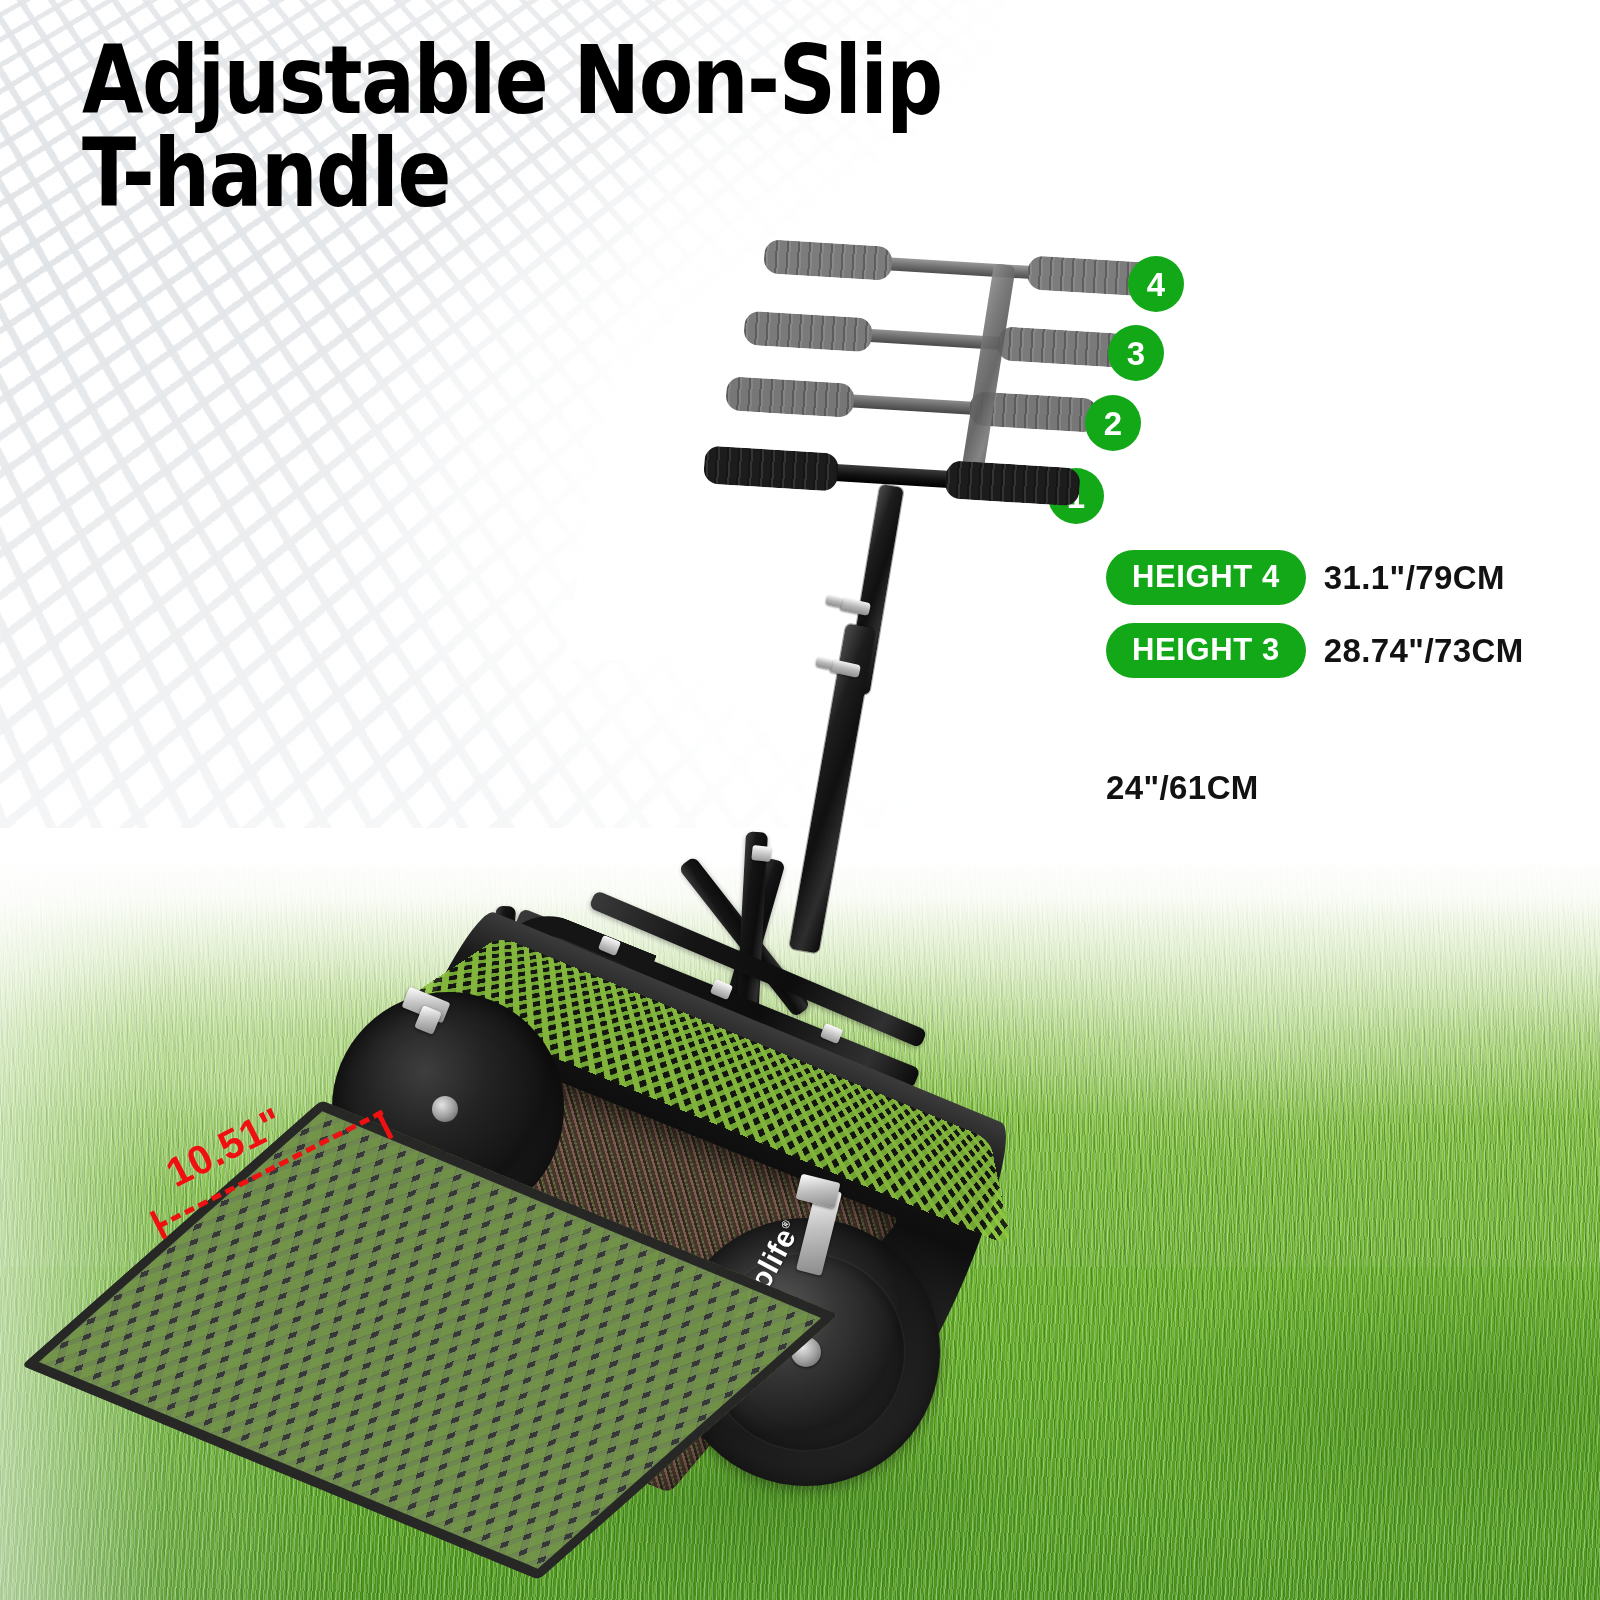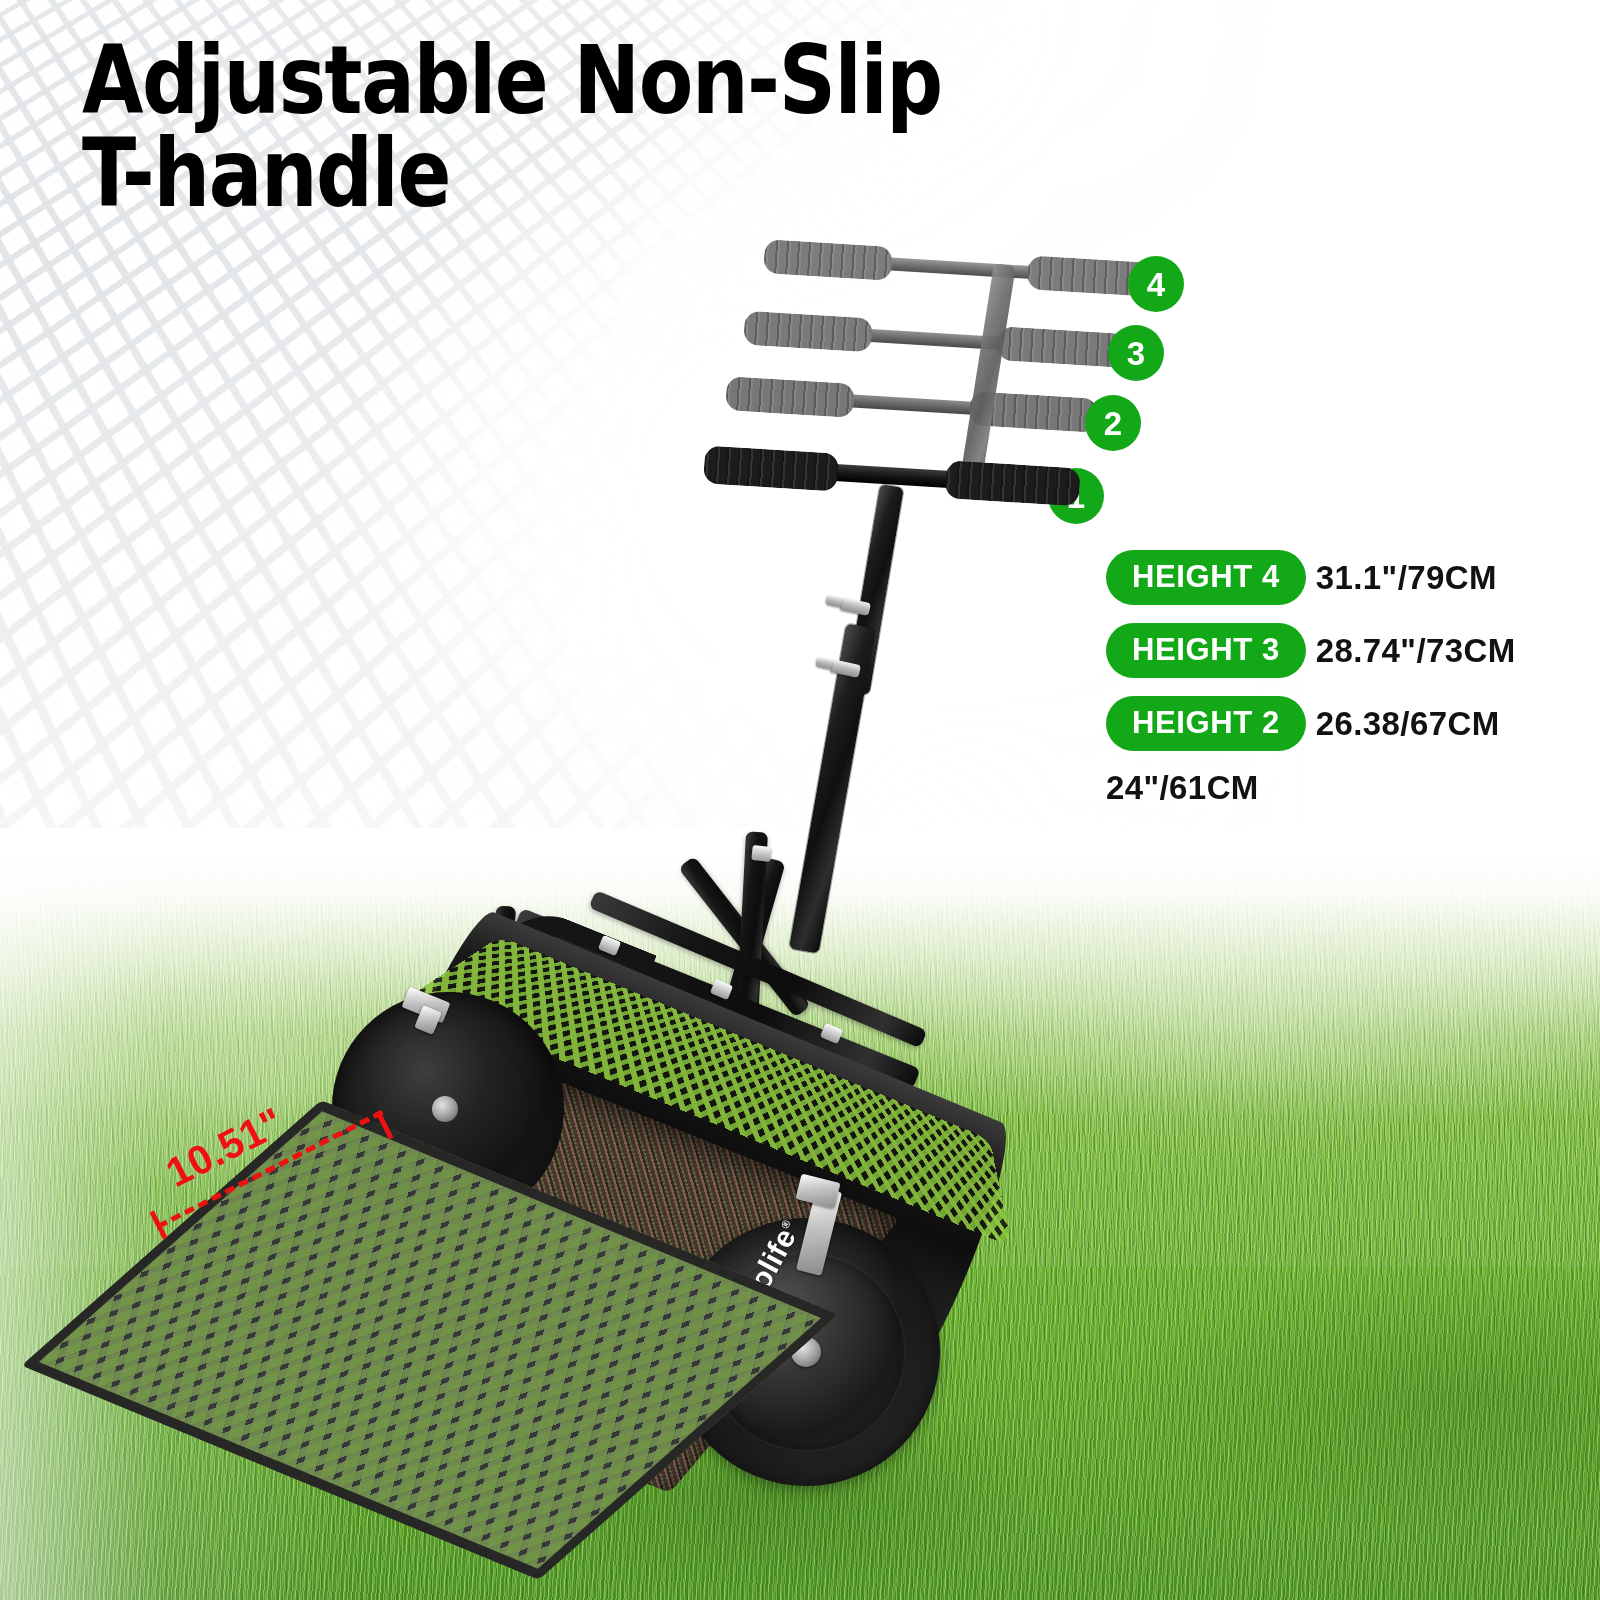--- a/index.html
+++ b/index.html
@@ -251,21 +251,21 @@
   
   .badge {
     position:absolute; width:56px; height:56px; border-radius:50%;
     background:#13a818; color:#fff;
     display:flex; align-items:center; justify-content:center;
     font-weight:700; font-size:33px; line-height:1;
     font-family:"Liberation Sans", sans-serif;
   }
 
   
-  .spec-row { position:absolute; display:flex; align-items:center; gap:10px; }
+  .spec-row { position:absolute; display:flex; align-items:center; gap:18px; }
   .pill {
     background:#13a818; color:#fff; border-radius:30px;
     padding:11px 26px 13px; font-size:31px; font-weight:600;
     letter-spacing:.6px; line-height:1; white-space:nowrap;
     font-family:"Liberation Sans", sans-serif;
     min-width:172px; text-align:center;
   }
   .spec-val {
     color:#121212; font-size:33px; font-weight:700; letter-spacing:.4px;
     white-space:nowrap; font-family:"Liberation Sans", sans-serif;
@@ -403,21 +403,17 @@
     </div>
 
   <div class="spec-row" style="left:1106px; top:550px;">
     <div class="pill">HEIGHT 4</div>
     <div class="spec-val">31.1"/79CM</div>
   </div>
   <div class="spec-row" style="left:1106px; top:623px;">
     <div class="pill">HEIGHT 3</div>
     <div class="spec-val">28.74"/73CM</div>
   </div>
-  <div class="spec-row" style="left:1106px; top:696px;">
-    <div class="pill">HEIGHT 2</div>
-    <div class="spec-val">26.38/67CM</div>
-  </div>
   <div class="spec-row" style="left:1106px; top:769px;">
     <div class="spec-val">24"/61CM</div>
   </div>
 
 </div>
 
 </body></html>

